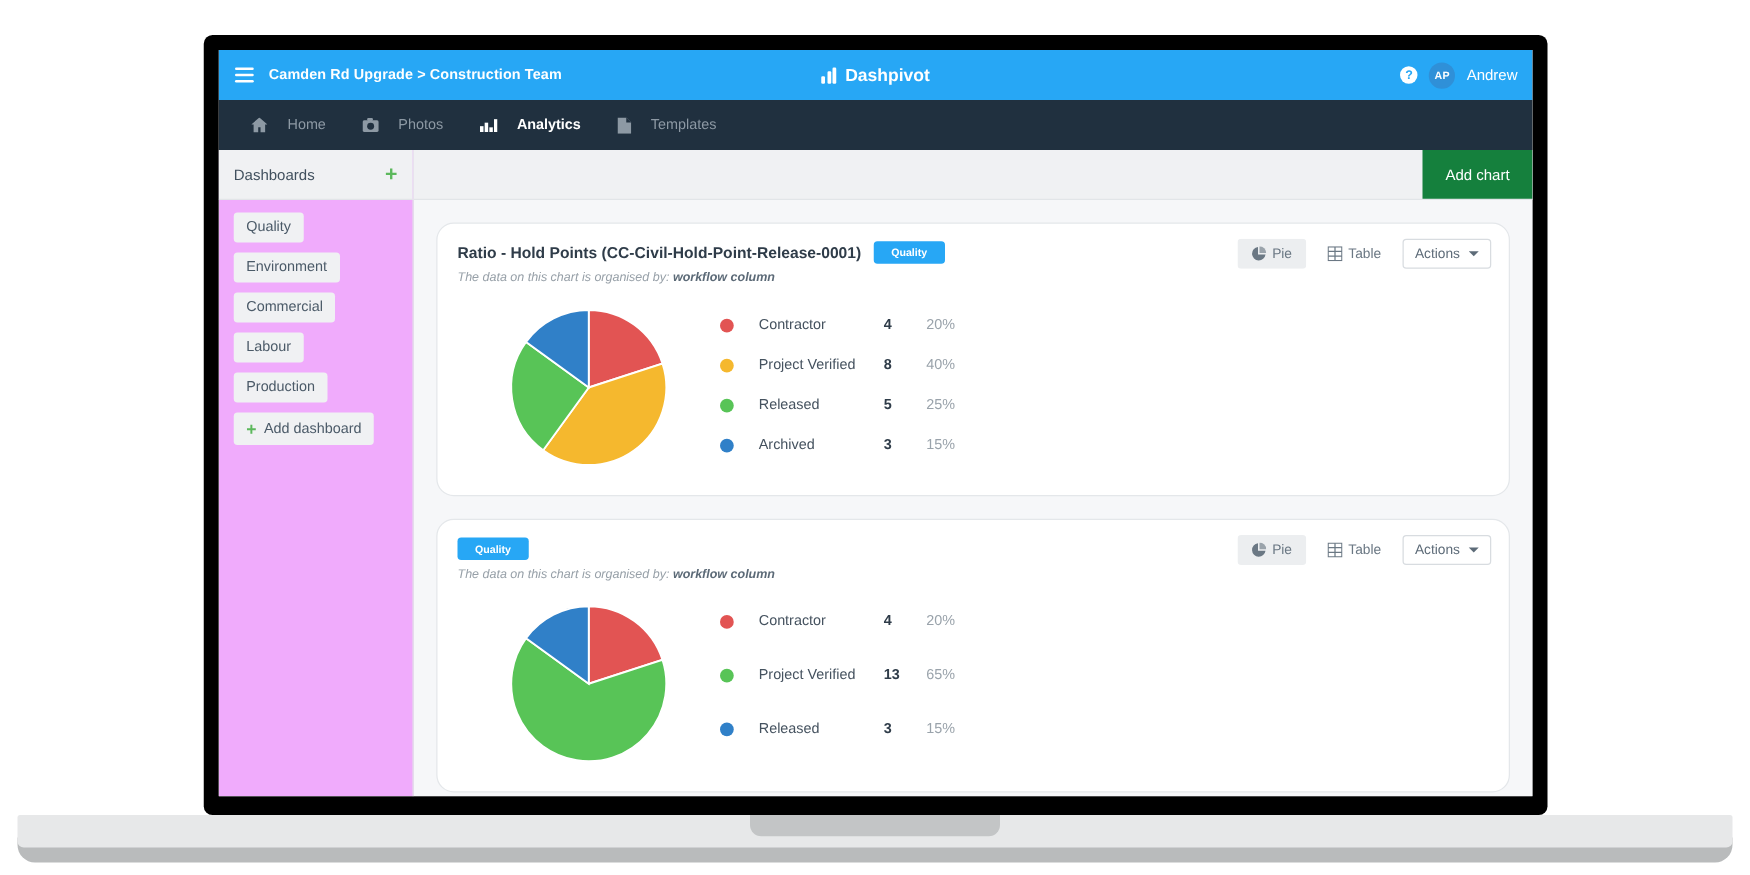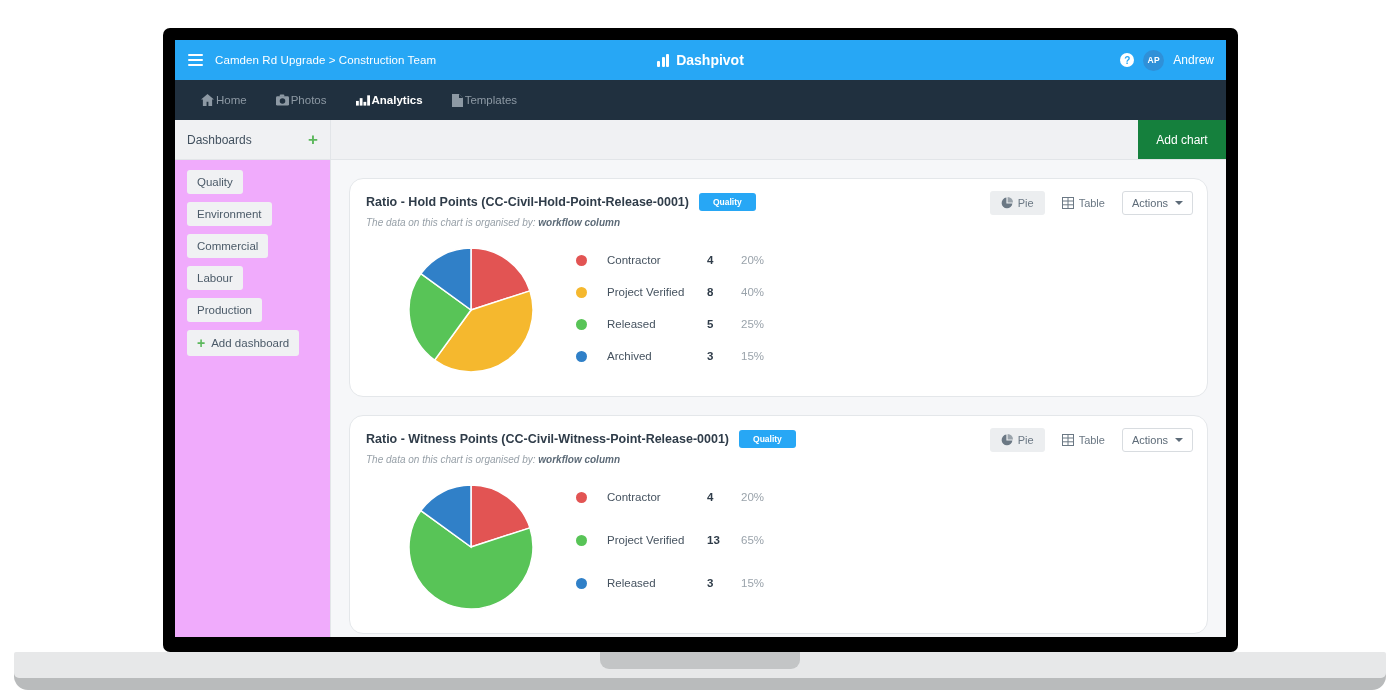--- a/index.html
+++ b/index.html
@@ -67,21 +67,21 @@
   #hamburger-icon {
     margin-left: 13px;
     width: 15px;
     display: flex; flex-direction: column; gap: 3px;
     cursor: pointer;
   }
   #hamburger-icon i { display: block; height: 2px; background: #ffffff; border-radius: 1px; }
   .breadcrumb-text {
     margin-left: 12px;
     font-size: 11.5px;
-    font-weight: normal;
+    font-weight: bold;
     letter-spacing: .1px;
     white-space: nowrap;
   }
   #brand-block {
     position: absolute;
     left: 0; right: 0;
     display: flex; align-items: center; justify-content: center;
     gap: 7px;
     pointer-events: none;
   }
@@ -113,21 +113,21 @@
 
   
   #mainnav {
     height: 40px;
     background: #20303f;
     display: flex; align-items: center;
     padding-left: 14px;
     gap: 5px;
   }
   .nav-item {
-    display: flex; align-items: center; gap: 2px;
+    display: flex; align-items: center; gap: 16px;
     padding: 6px 12px;
     font-size: 11.5px;
     color: #8d99a4;
     cursor: pointer;
     white-space: nowrap;
   }
   .nav-item.active { color: #ffffff; font-weight: bold; }
   .nav-icon { display: inline-flex; align-items: center; }
   .nav-icon svg { display: block; }
 
@@ -420,21 +420,20 @@
                   <span class="legend-count">3</span>
                   <span class="legend-pct">15%</span>
                 </div>
               </div>
             </div>
           </div>
 
           <div class="chart-card">
             <div class="card-head">
               <div class="card-title-row">
-                <span class="card-title">Ratio - Witness Points (CC-Civil-Witness-Point-Release-0001)</span>
                 <span class="card-badge">Quality</span>
               </div>
               <div class="card-subtitle">
                 <span>The data on this chart is organised by:</span>
                 <b>workflow column</b>
               </div>
             </div>
 
             <div class="card-tools">
               <div class="tool-btn active">

